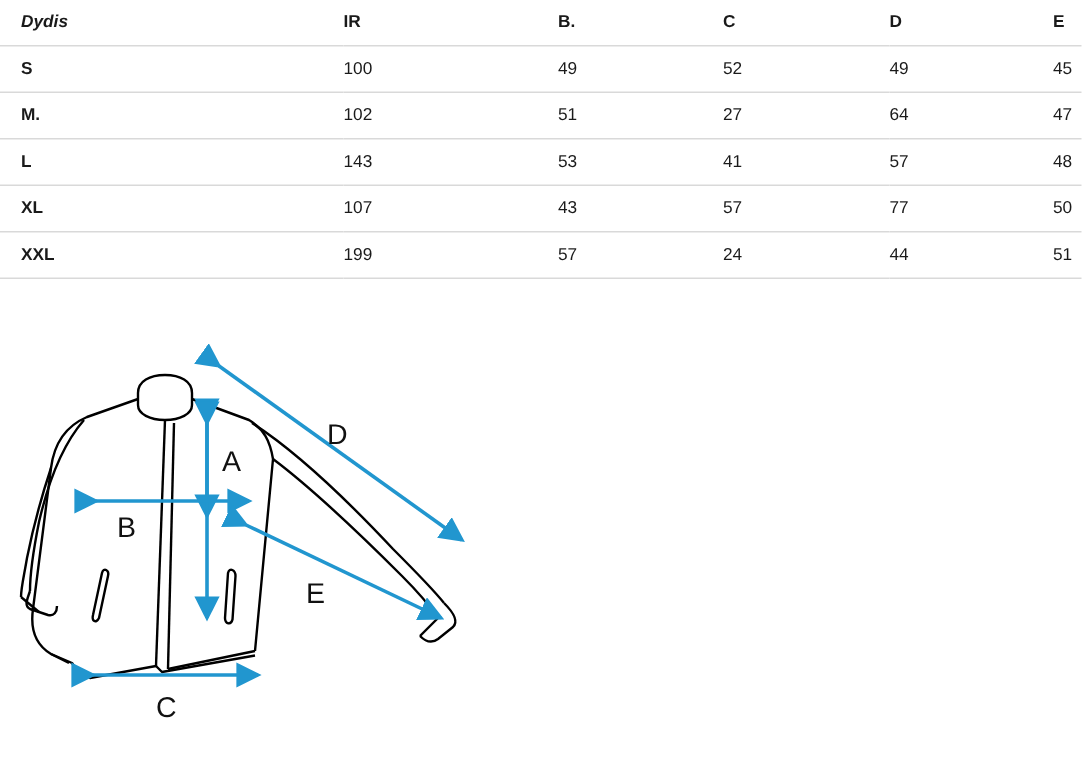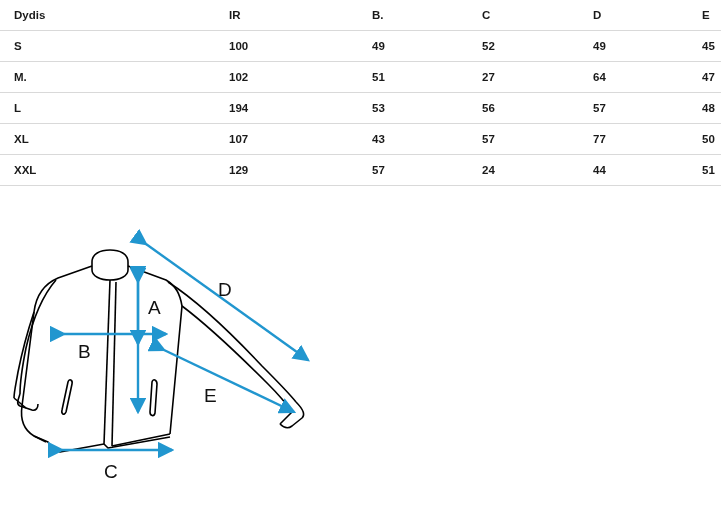--- a/index.html
+++ b/index.html
@@ -20,38 +20,38 @@
     border-collapse: collapse;
     table-layout: fixed;
     font-size: 11.5px;
   }
   .size-table th, .size-table td {
     text-align: left;
     padding: 0;
     height: 30px;
     vertical-align: middle;
     border-bottom: 1px solid #d9d9d9;
-    font-weight: bold;
+    font-weight: normal;
   }
   .size-table thead th {
     font-weight: bold;
     font-size: 11.5px;
     height: 30px;
   }
   .size-table tbody td:first-child {
     font-weight: bold;
   }
   .col-0 { width: 215px; padding-left: 14px !important; }
   .col-1 { width: 143px; }
   .col-2 { width: 110px; }
   .col-3 { width: 111px; }
   .col-4 { width: 109px; }
   .col-5 { width: 33px; }
   .size-table tbody td.col-0 { padding-left: 14px !important; }
-  .size-table thead th.col-0 { padding-left: 14px !important; }
+  .size-table thead th.col-0 { padding-left: 14px !important; font-style: italic; }
 
   .diagram-wrap {
     position: absolute;
     left: 0;
     top: 196px;
     width: 721px;
     height: 322px;
   }
   .diagram-svg {
     display: block;
@@ -83,37 +83,37 @@
     <tr>
       <td class="col-0">M.</td>
       <td class="col-1">102</td>
       <td class="col-2">51</td>
       <td class="col-3">27</td>
       <td class="col-4">64</td>
       <td class="col-5">47</td>
     </tr>
     <tr>
       <td class="col-0">L</td>
-      <td class="col-1">194</td>
+      <td class="col-1">143</td>
       <td class="col-2">53</td>
-      <td class="col-3">56</td>
+      <td class="col-3">41</td>
       <td class="col-4">57</td>
       <td class="col-5">48</td>
     </tr>
     <tr>
       <td class="col-0">XL</td>
       <td class="col-1">107</td>
       <td class="col-2">43</td>
       <td class="col-3">57</td>
       <td class="col-4">77</td>
       <td class="col-5">50</td>
     </tr>
     <tr>
       <td class="col-0">XXL</td>
-      <td class="col-1">129</td>
+      <td class="col-1">199</td>
       <td class="col-2">57</td>
       <td class="col-3">24</td>
       <td class="col-4">44</td>
       <td class="col-5">51</td>
     </tr>
   </tbody>
 </table>
 
 <div class="diagram-wrap">
   <svg class="diagram-svg" width="721" height="322" viewBox="0 0 721 322" xmlns="http://www.w3.org/2000/svg">

